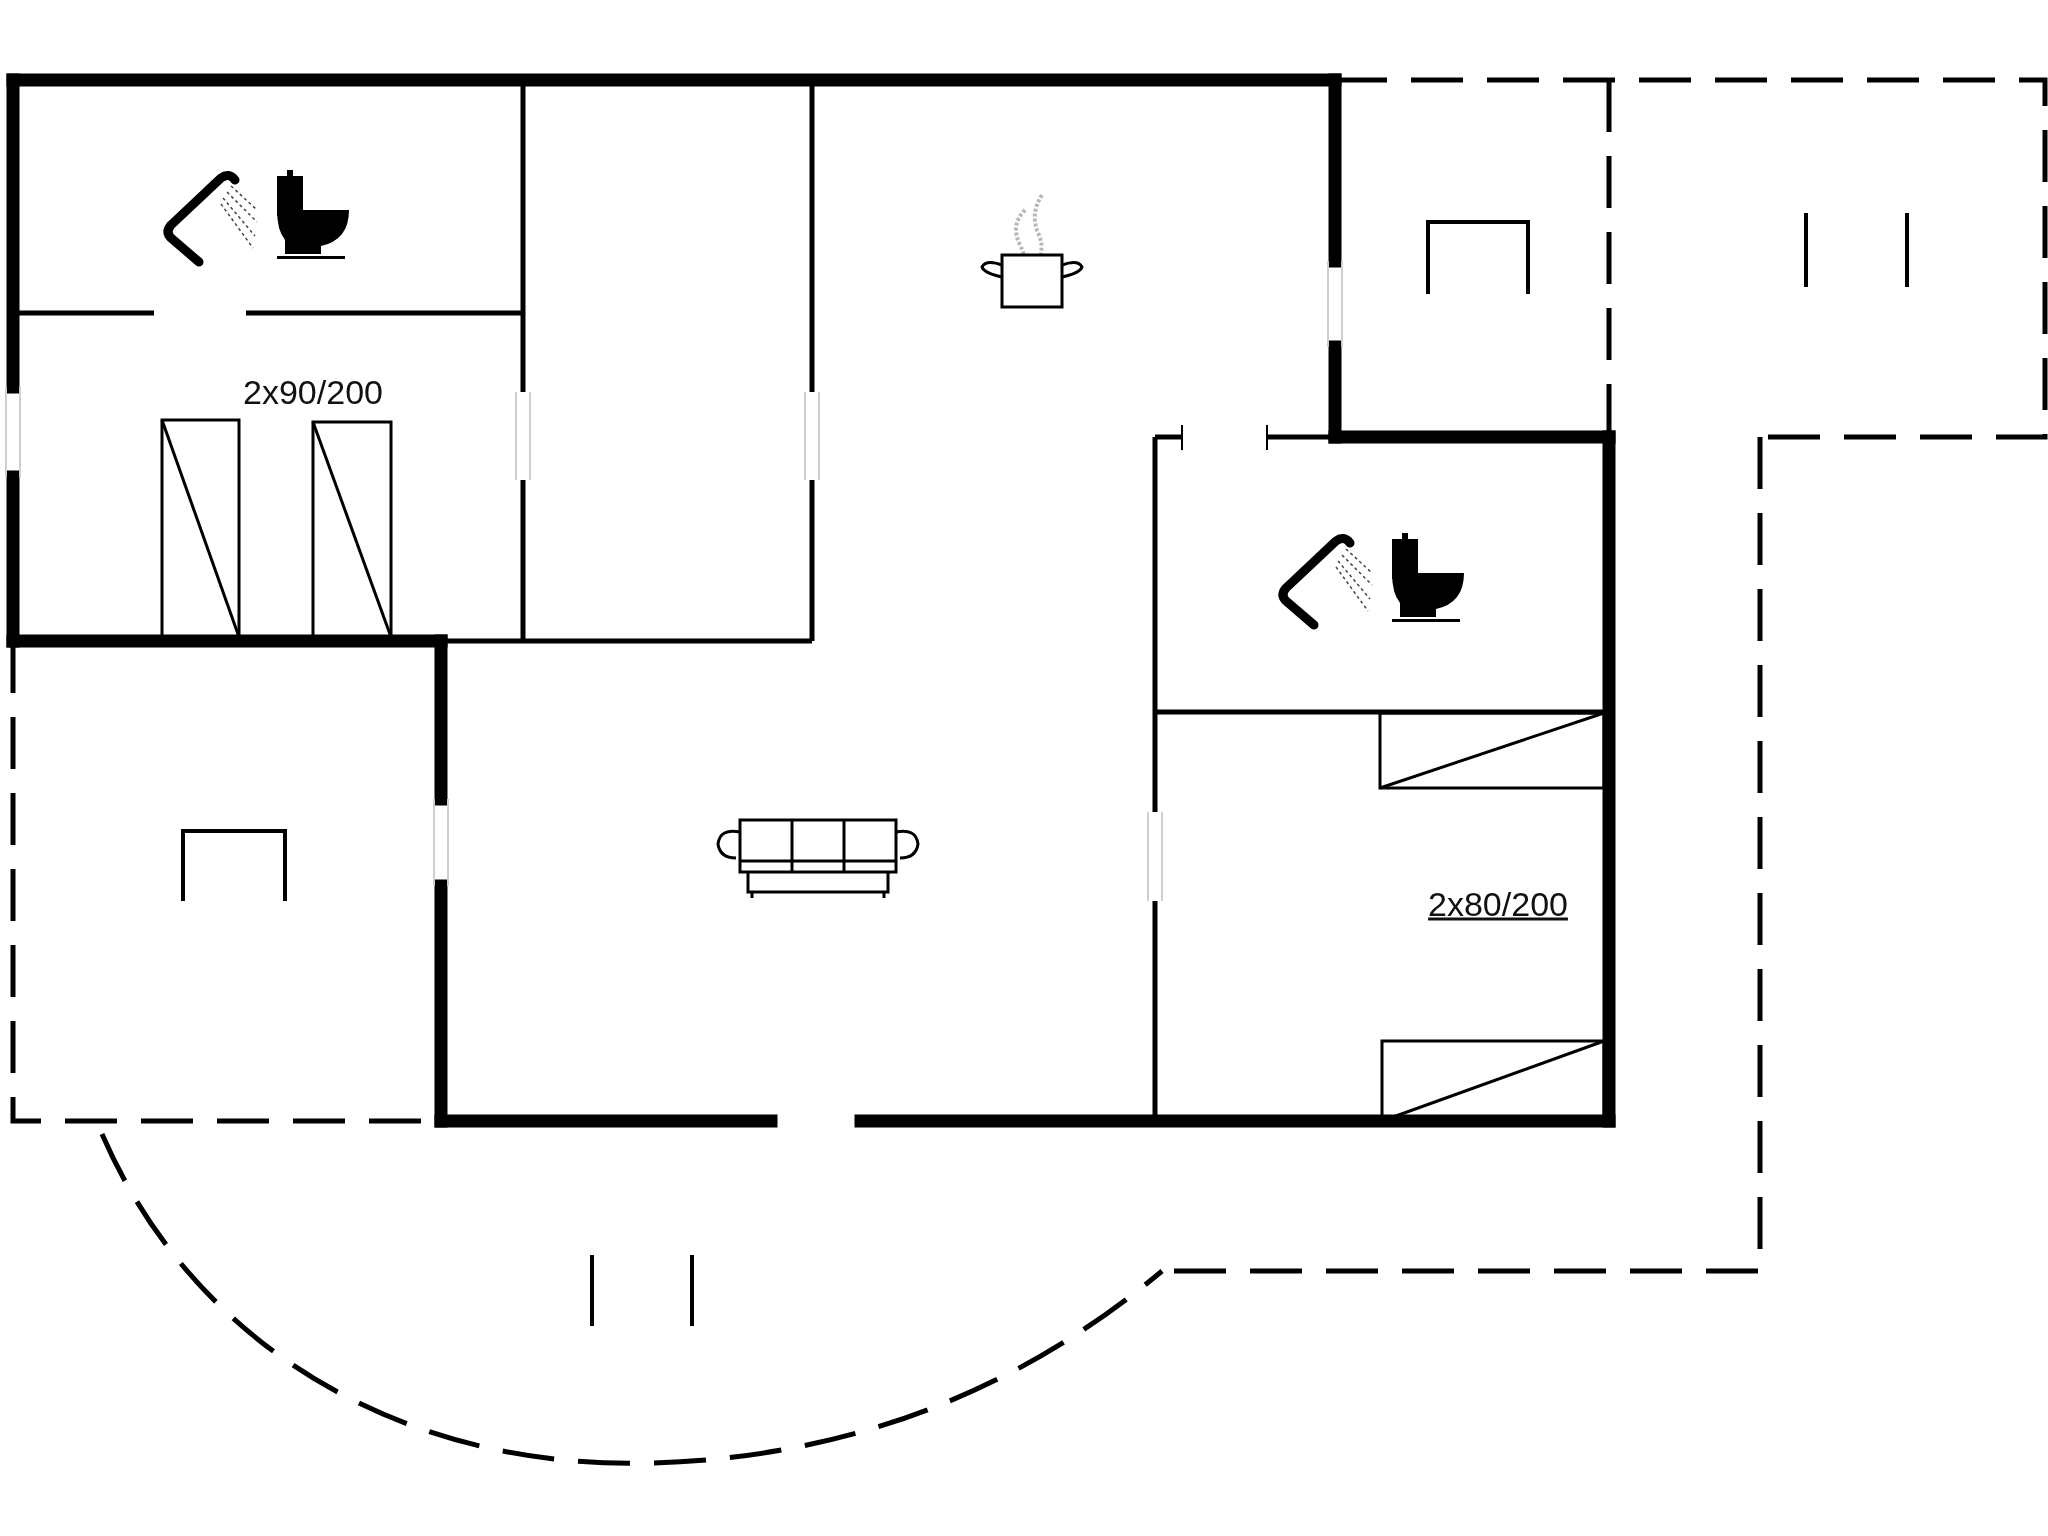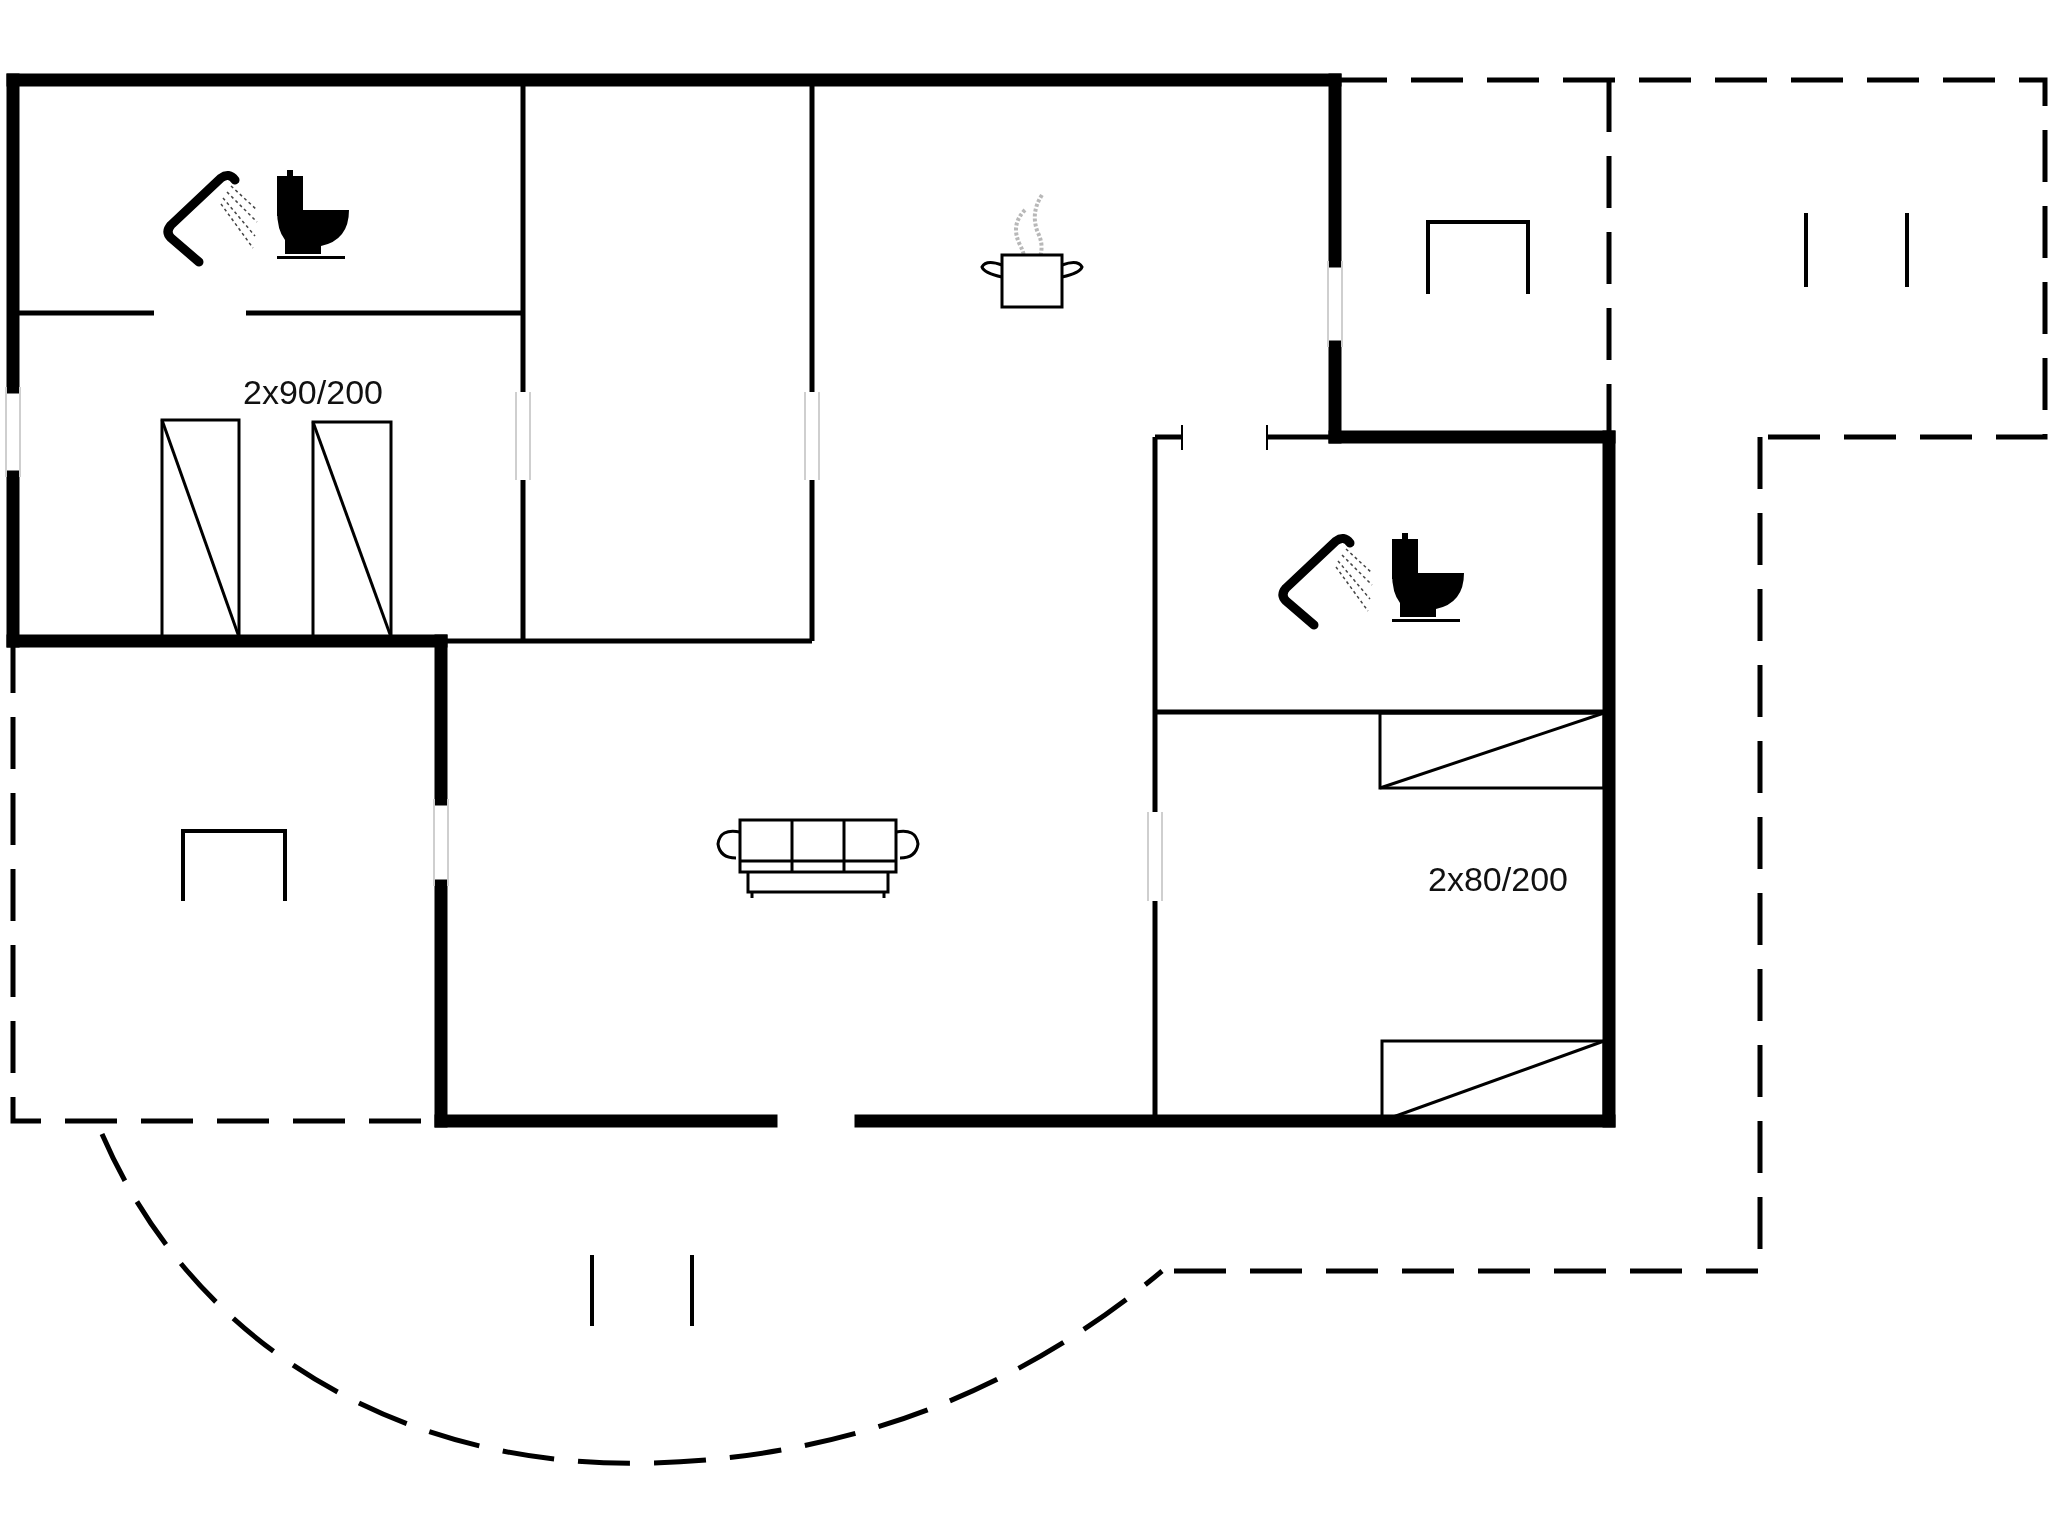--- a/index.html
+++ b/index.html
@@ -170,13 +170,13 @@
     <line x1="28" y1="43" x2="184" y2="43"></line>
     <path d="M36 54 L36 74 L176 74 L176 54"></path>
     <path d="M28 14 Q8 10 6 26 Q8 40 24 40"></path>
     <path d="M184 14 Q204 10 206 26 Q204 40 188 40"></path>
     <line x1="40" y1="74" x2="40" y2="80"></line>
     <line x1="172" y1="74" x2="172" y2="80"></line>
   </g>
 </svg>
 
 <div class="label" style="left:276px; top:392px;margin-left:37px;">2x90/200</div>
-<div class="label" style="left:1498px; top:879px;">2x80/200</div>
+<div class="label" style="left:1498px; top:904px;text-decoration:underline;">2x80/200</div>
 
 </body></html>

